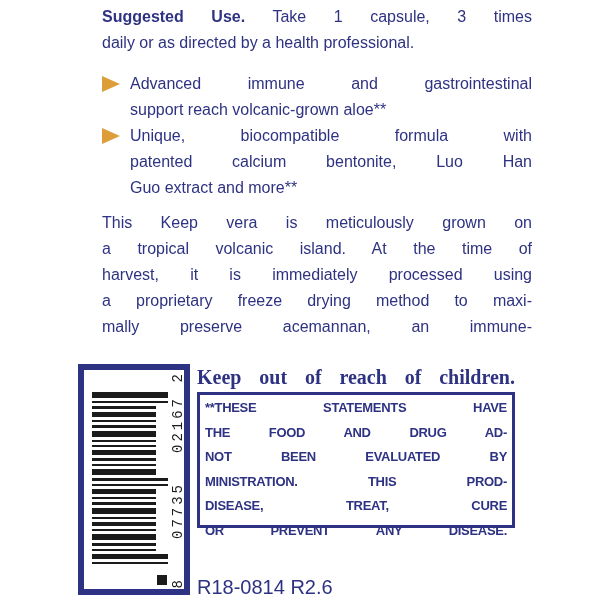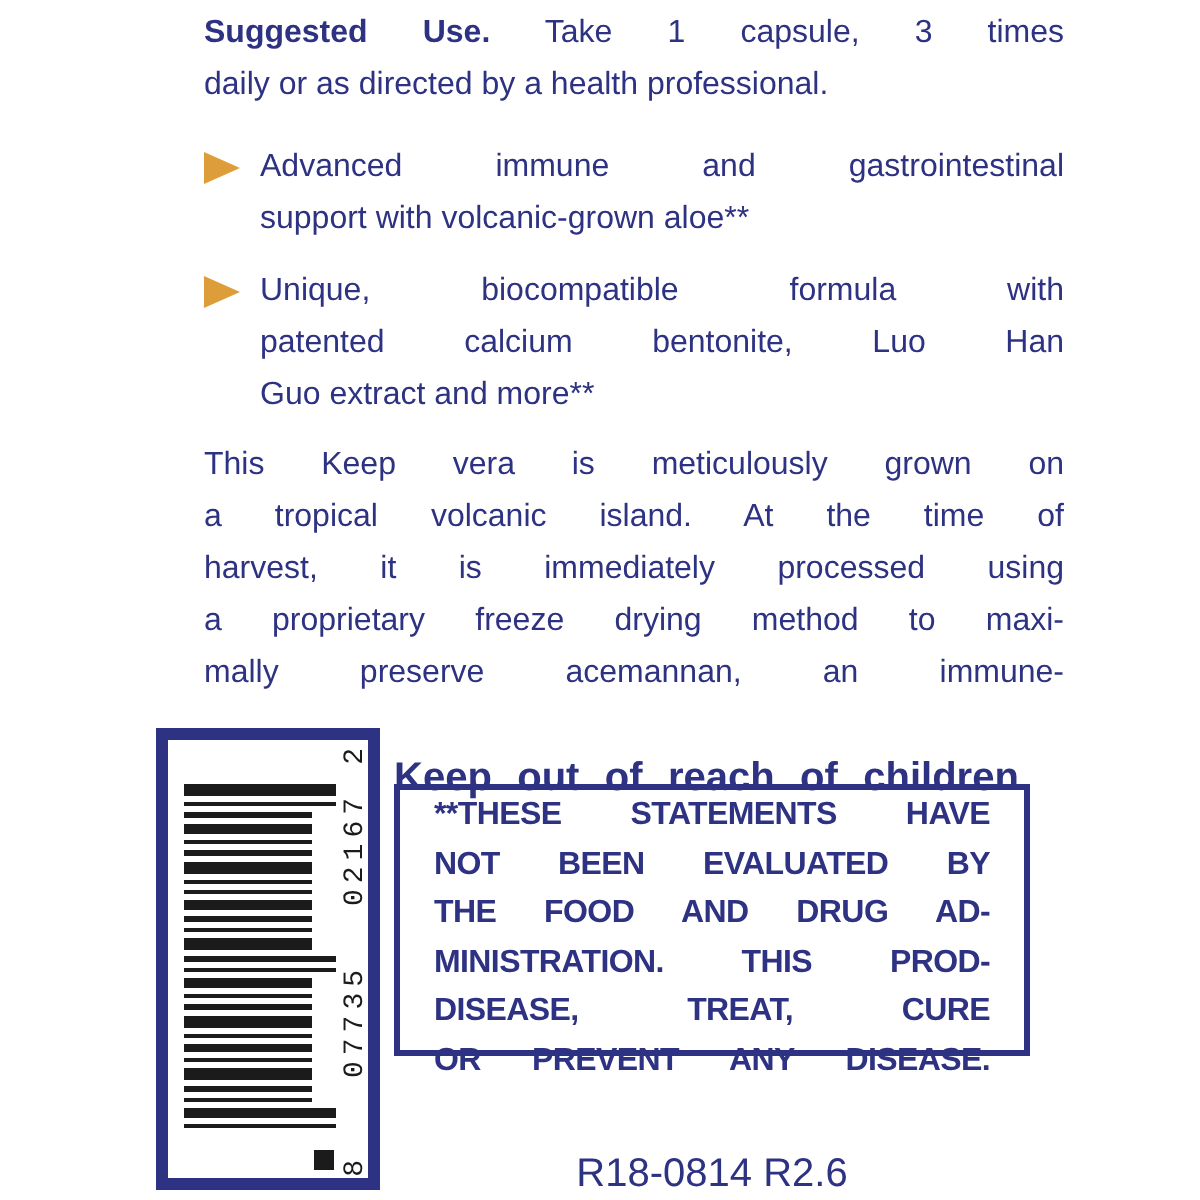--- a/index.html
+++ b/index.html
@@ -12,21 +12,21 @@
   .label{position:relative;width:600px;height:600px;background:#fff;overflow:hidden;}
 
   
   .content{position:absolute;left:102px;top:4px;width:430px;font-size:16px;line-height:26px;}
   .line{min-height:26px;}
   .just{text-align:justify;text-align-last:justify;}
   b{font-weight:bold;}
 
   .bullet{display:flex;align-items:flex-start;}
   .bullet.b1{margin-top:15px;}
-  .bullet.b2{margin-top:10px;}
+  .bullet.b2{}
   .arrow{
     flex:0 0 auto;width:0;height:0;margin:5px 10px 0 0;
     border-left:18px solid var(--amber,#dd9e3a);
     border-top:8px solid transparent;
     border-bottom:8px solid transparent;
   }
   .btext{flex:1 1 auto;min-width:0;}
   .desc{margin-top:9px;}
 
   
@@ -44,53 +44,53 @@
     font-size:14px;color:var(--bar,#1b1b1b);letter-spacing:3px;line-height:14px;
   }
   .rd-check{top:1px;}
   .rd-right{top:26px;}
   .rd-left{top:112px;}
   .rd-ns{bottom:1px;}
   .bc-square{position:absolute;right:17px;bottom:4px;width:10px;height:10px;background:var(--bar,#1b1b1b);}
 
   
   .keepout{
-    position:absolute;left:197px;top:377px;width:318px;
+    position:absolute;left:197px;top:365px;width:318px;
     font-weight:bold;font-size:20px;line-height:24px;
-    text-align:justify;text-align-last:justify;
+    text-align:justify;text-align-last:justify;font-family:Liberation Serif, serif;
   }
   .fda-box{
     position:absolute;left:197px;top:392px;width:318px;height:136px;
     box-sizing:border-box;border:3px solid var(--navy,#2e3282);
-    padding:1px 17px;font-weight:bold;font-size:16px;line-height:24.5px;
+    padding:1px 5px;font-weight:bold;font-size:13px;line-height:24.5px;
     letter-spacing:-0.3px;
   }
   .fda-box .line{min-height:24.5px;}
   .rev{
     position:absolute;left:197px;top:575px;width:318px;
-    text-align:center;font-size:20px;line-height:24px;
+    text-align:left;font-size:20px;line-height:24px;
   }
 </style>
 </head>
 <body>
 
 <div class="label">
 
   <div class="content">
     <div class="line just">
       <b>Suggested Use.</b>
       <span>Take 1 capsule, 3 times</span>
     </div>
     <div class="line">daily or as directed by a health professional.</div>
 
     <div class="bullet b1">
       <span class="arrow"></span>
       <div class="btext">
           <div class="line just">Advanced immune and gastrointestinal</div>
-          <div class="line">support with volcanic-grown aloe**</div>
+          <div class="line">support reach volcanic-grown aloe**</div>
         </div>
     </div>
 
     <div class="bullet b2">
       <span class="arrow"></span>
       <div class="btext">
           <div class="line just">Unique, biocompatible formula with</div>
           <div class="line just">patented calcium bentonite, Luo Han</div>
           <div class="line">Guo extract and more**</div>
         </div>
@@ -139,22 +139,22 @@
     <span class="rd rd-right">02167</span>
     <span class="rd rd-left">07735</span>
     <span class="rd rd-ns">8</span>
     <span class="bc-square"></span>
   </div>
 
   <div class="keepout">Keep out of reach of children.</div>
 
   <div class="fda-box">
       <div class="line just">**THESE STATEMENTS HAVE</div>
+      <div class="line just">THE FOOD AND DRUG AD-</div>
       <div class="line just">NOT BEEN EVALUATED BY</div>
-      <div class="line just">THE FOOD AND DRUG AD-</div>
       <div class="line just">MINISTRATION. THIS PROD-</div>
       <div class="line just">DISEASE, TREAT, CURE</div>
       <div class="line just">OR PREVENT ANY DISEASE.</div>
     </div>
 
   <div class="rev">R18-0814 R2.6</div>
 
 </div>
 
 </body></html>

